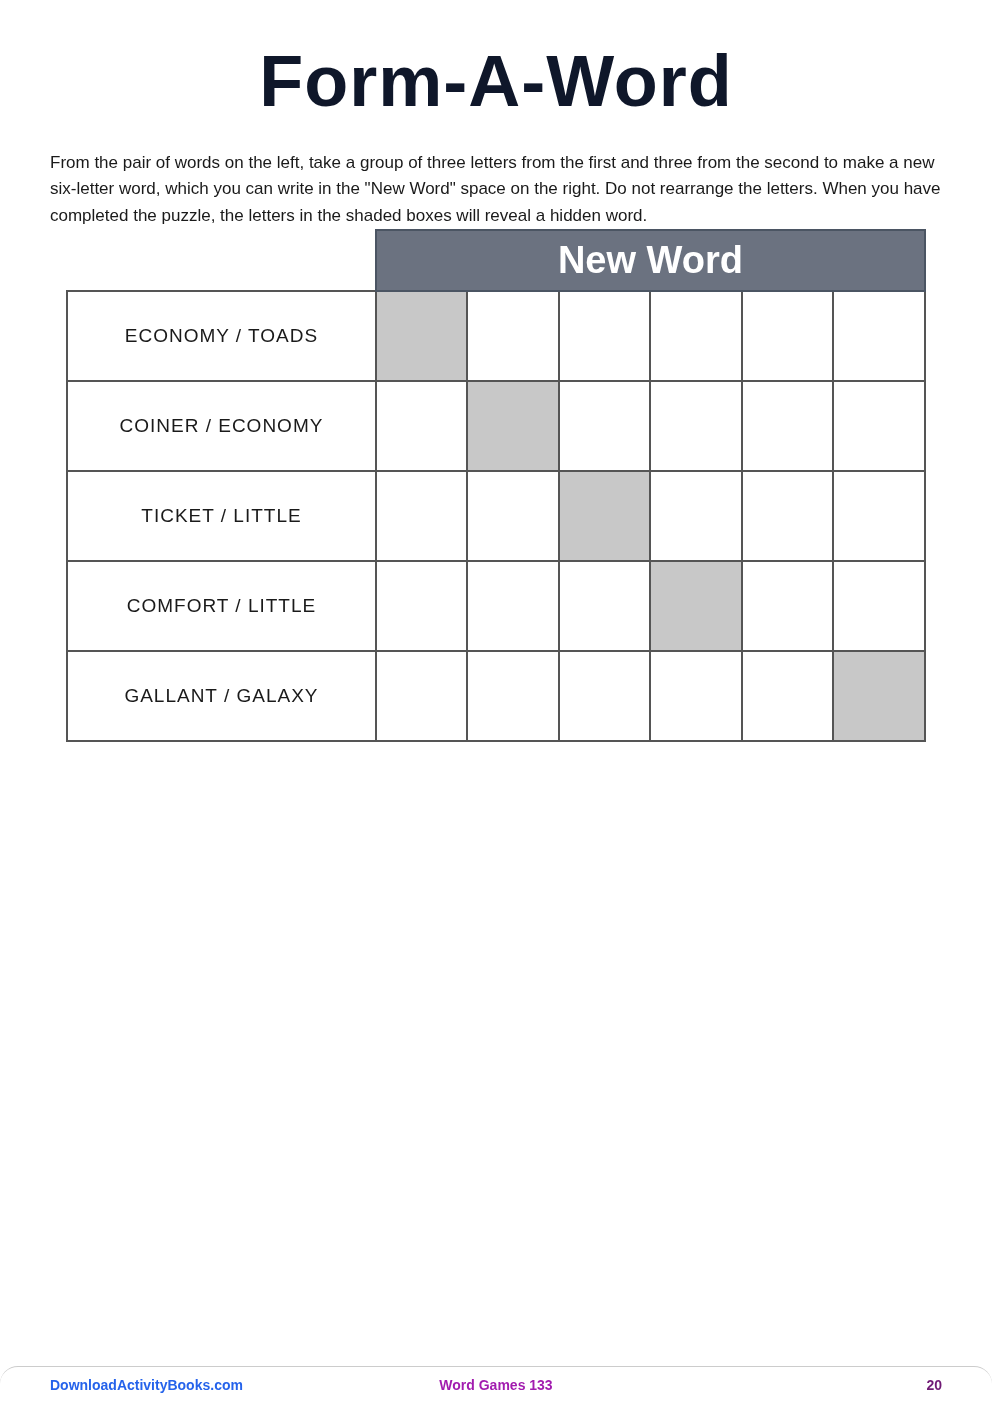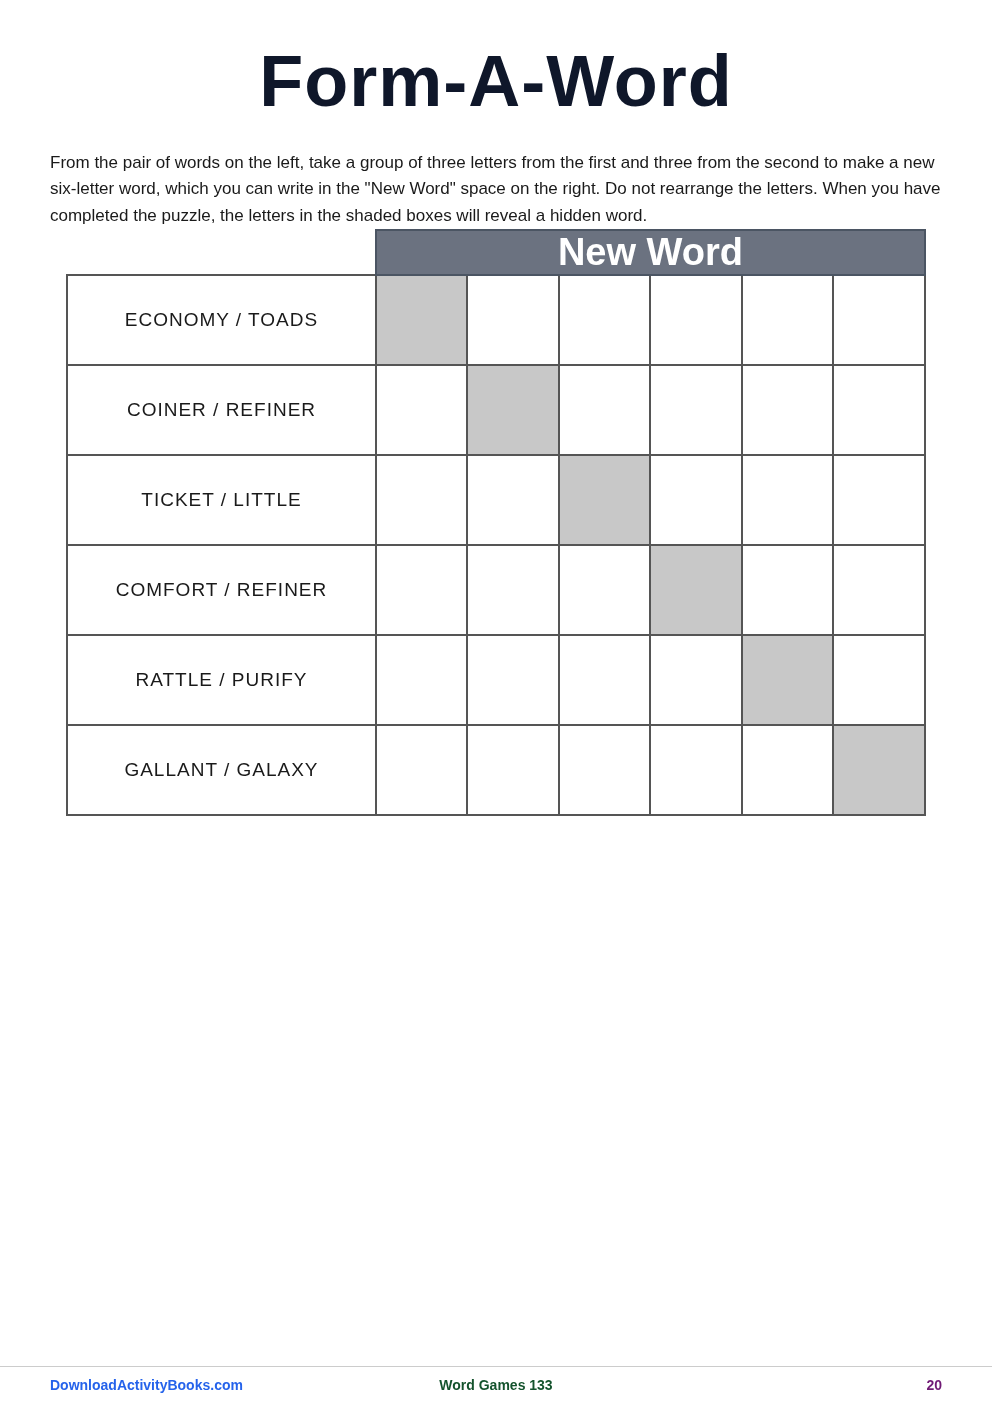--- a/index.html
+++ b/index.html
@@ -39,21 +39,21 @@
       justify-content: center;
       margin-bottom: 40px;
     }
 
     .puzzle-table {
       border-collapse: collapse;
       width: 860px;
     }
 
     .header-row td {
-      padding: 0;
+      padding: 8px;
       margin-top: 40px;
     }
 
     .label-spacer {
       width: 310px;
       border: none;
       background: transparent;
     }
 
     .new-word-header {
@@ -94,33 +94,34 @@
 
     
 
     .footer {
       background: #ffffff;
       border-top: 1px solid #cccccc;
       padding: 10px 50px;
       display: flex;
       align-items: center;
       gap: 0;
+      border-radius: 18px;
     }
 
     .footer-site {
       font-size: 14px;
       font-weight: 700;
       color: #2563eb;
       flex: 1;
     }
 
     .footer-title {
       font-size: 14px;
       font-weight: 700;
-      color: #14532d;
+      color: #a21caf;
       flex: 1;
       text-align: center;
     }
 
     .footer-page {
       font-size: 14px;
       font-weight: 700;
       color: #701a75;
       flex: 1;
       text-align: right;
@@ -145,53 +146,44 @@
       <tr class="word-row">
             <td class="word-label">ECONOMY / TOADS</td>
             <td class="letter-cell shaded"></td>
             <td class="letter-cell"></td>
             <td class="letter-cell"></td>
             <td class="letter-cell"></td>
             <td class="letter-cell"></td>
             <td class="letter-cell"></td>
           </tr>
           <tr class="word-row">
-            <td class="word-label">COINER / REFINER</td>
+            <td class="word-label">COINER / ECONOMY</td>
             <td class="letter-cell"></td>
             <td class="letter-cell shaded"></td>
             <td class="letter-cell"></td>
             <td class="letter-cell"></td>
             <td class="letter-cell"></td>
             <td class="letter-cell"></td>
           </tr>
           <tr class="word-row">
             <td class="word-label">TICKET / LITTLE</td>
             <td class="letter-cell"></td>
             <td class="letter-cell"></td>
             <td class="letter-cell shaded"></td>
             <td class="letter-cell"></td>
             <td class="letter-cell"></td>
             <td class="letter-cell"></td>
           </tr>
           <tr class="word-row">
-            <td class="word-label">COMFORT / REFINER</td>
-            <td class="letter-cell"></td>
-            <td class="letter-cell"></td>
-            <td class="letter-cell"></td>
-            <td class="letter-cell shaded"></td>
-            <td class="letter-cell"></td>
-            <td class="letter-cell"></td>
-          </tr>
-          <tr class="word-row">
-            <td class="word-label">RATTLE / PURIFY</td>
-            <td class="letter-cell"></td>
-            <td class="letter-cell"></td>
-            <td class="letter-cell"></td>
-            <td class="letter-cell"></td>
-            <td class="letter-cell shaded"></td>
+            <td class="word-label">COMFORT / LITTLE</td>
+            <td class="letter-cell"></td>
+            <td class="letter-cell"></td>
+            <td class="letter-cell"></td>
+            <td class="letter-cell shaded"></td>
+            <td class="letter-cell"></td>
             <td class="letter-cell"></td>
           </tr>
           <tr class="word-row">
             <td class="word-label">GALLANT / GALAXY</td>
             <td class="letter-cell"></td>
             <td class="letter-cell"></td>
             <td class="letter-cell"></td>
             <td class="letter-cell"></td>
             <td class="letter-cell"></td>
             <td class="letter-cell shaded"></td>

